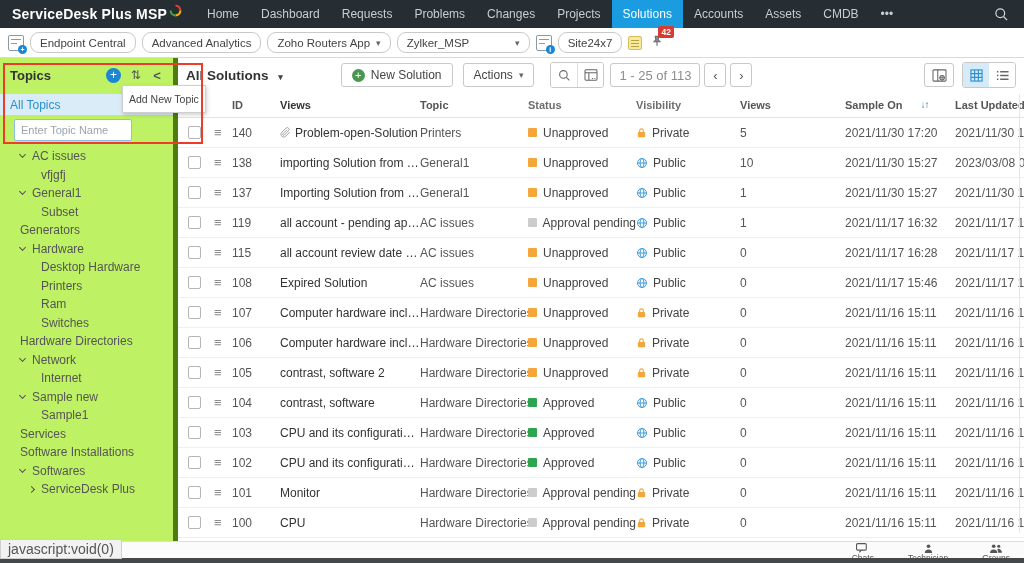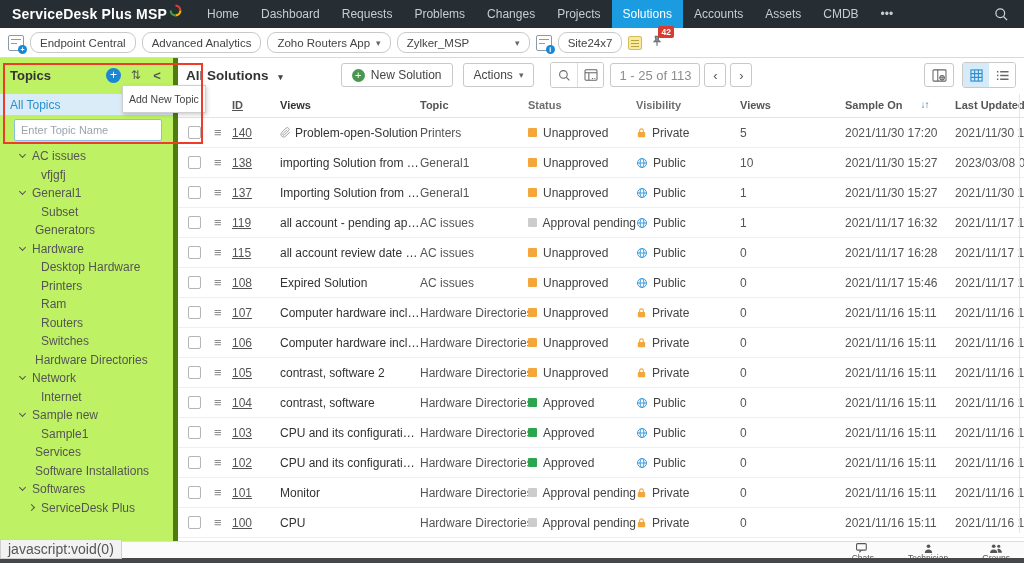--- a/index.html
+++ b/index.html
@@ -35,29 +35,29 @@
   .sidebar { position:absolute; top:58px; left:0; width:178px; bottom:7px; background:#bef264; border-right:5px solid #4d7c0f; overflow:hidden; }
   .main { position:absolute; top:58px; left:178px; right:0; bottom:22px; background:#fff; overflow:hidden; }
 
   
   .side-head { height:28px; display:flex; align-items:center; padding:6px 10px 0 10px; gap:8px; }
   .side-title { font-size:13px; font-weight:bold; color:#333; flex:1; }
   .plus-btn { width:15px; height:15px; border-radius:50%; background:#1b87d4; color:#fff; font-size:12px; line-height:14px; text-align:center; cursor:pointer; }
   .updown { color:#555; font-size:12px; cursor:pointer; width:14px; text-align:center; }
   .collapse { color:#555; font-size:13px; cursor:pointer; width:12px; text-align:center; font-weight:bold; }
   .all-topics { margin-top:8px; height:21px; background:#d9ecf8; color:#2a8fd0; font-size:12px; display:flex; align-items:center; padding:0 10px; cursor:pointer; }
-  .topic-input { margin:4px 0 2px 14px; width:148px; height:22px; border:1px solid #8abfe4; border-radius:2px; font-size:11px; padding:0 6px; color:#444; outline:none; font-family:"Liberation Sans", sans-serif; }
+  .topic-input { margin:4px 0 2px 14px; width:118px; height:22px; border:1px solid #8abfe4; border-radius:2px; font-size:11px; padding:0 6px; color:#444; outline:none; font-family:"Liberation Sans", sans-serif; }
   .topic-input::placeholder { color:#9aa4ab; }
   .tree { margin-top:4px; }
   .tree-item { height:18.5px; display:flex; align-items:center; font-size:12px; color:#555; cursor:pointer; white-space:nowrap; }
   .tree-item .chev { width:5px; height:5px; border-right:1.4px solid #555; border-bottom:1.4px solid #555; display:inline-block; margin-right:7px; }
   .chev.down { transform:rotate(45deg); margin-top:-3px; }
   .chev.right { transform:rotate(-45deg); }
   .lvl0c { padding-left:20px; }
-  .lvl0  { padding-left:35px; }
+  .lvl0  { padding-left:20px; }
   .lvl1  { padding-left:41px; }
   .lvl1c { padding-left:29px; }
 
   
   .anno-box { position:absolute; left:3px; top:63px; width:200px; height:81px; border:2px solid #ee3b2a; z-index:50; pointer-events:none; }
   .tooltip { position:absolute; left:122px; top:85px; background:#fff; border:1px solid #cfcfcf; box-shadow:1px 2px 4px rgba(0,0,0,.18); font-size:10.5px; color:#444; padding:7px 6px; white-space:nowrap; z-index:40; }
 
   
   .toolbar { height:34px; display:flex; align-items:center; padding:0 8px; }
   .view-sel { font-size:13.5px; font-weight:bold; color:#333; cursor:pointer; white-space:nowrap; }
@@ -75,21 +75,21 @@
   .single-icon { width:30px; height:24px; border:1px solid #c9c9c9; border-radius:3px; display:flex; align-items:center; justify-content:center; background:#fff; cursor:pointer; }
   .view-group { display:flex; border:1px solid #c9c9c9; border-radius:3px; overflow:hidden; }
   .view-group .icon-btn.active { background:#d7eaf8; }
 
   
   .thead { height:26px; display:flex; align-items:center; border-bottom:1px solid #e4e4e4; font-size:11px; font-weight:bold; color:#6e6e6e; }
   .trow { height:30px; display:flex; align-items:center; border-bottom:1px solid #efefef; }
   .c-cb { width:36px; padding-left:10px; display:flex; align-items:center; }
   .cb { width:13px; height:13px; border:1px solid #b5b5b5; border-radius:2px; background:#fff; cursor:pointer; }
   .c-drag { width:18px; color:#8a8a8a; font-size:13px; cursor:grab; }
-  .c-id { width:48px; color:#555;text-decoration:underline; }
+  .c-id { width:48px; color:#555; }
   .c-title { width:140px; color:#333; white-space:nowrap; overflow:hidden; display:flex; align-items:center; gap:4px; }
   .c-topic { width:108px; color:#555; white-space:nowrap; overflow:hidden; }
   .c-status { width:108px; display:flex; align-items:center; gap:6px; white-space:nowrap; }
   .sq { width:9px; height:9px; border-radius:1px; display:inline-block; }
   .c-vis { width:104px; display:flex; align-items:center; gap:5px; white-space:nowrap; }
   .c-views { width:105px; color:#555; }
   .c-created { width:110px; color:#555; display:flex; align-items:center; white-space:nowrap; }
   .c-updated { flex:1; color:#555; white-space:nowrap; overflow:hidden; }
   .sort { margin-left:18px; font-size:10px; letter-spacing:-1px; cursor:pointer; }
   .sort .dn { color:#2a8fd0; } .sort .up { color:#555; }
@@ -205,23 +205,20 @@
         <span>Hardware</span>
       </div>
       <div class="tree-item lvl1">
         <span>Desktop Hardware</span>
       </div>
       <div class="tree-item lvl1">
         <span>Printers</span>
       </div>
       <div class="tree-item lvl1">
         <span>Ram</span>
-      </div>
-      <div class="tree-item lvl1">
-        <span>Routers</span>
       </div>
       <div class="tree-item lvl1">
         <span>Switches</span>
       </div>
       <div class="tree-item lvl0">
         <span>Hardware Directories</span>
       </div>
       <div class="tree-item lvl0c">
         <span class="chev down"></span>
         <span>Network</span>

